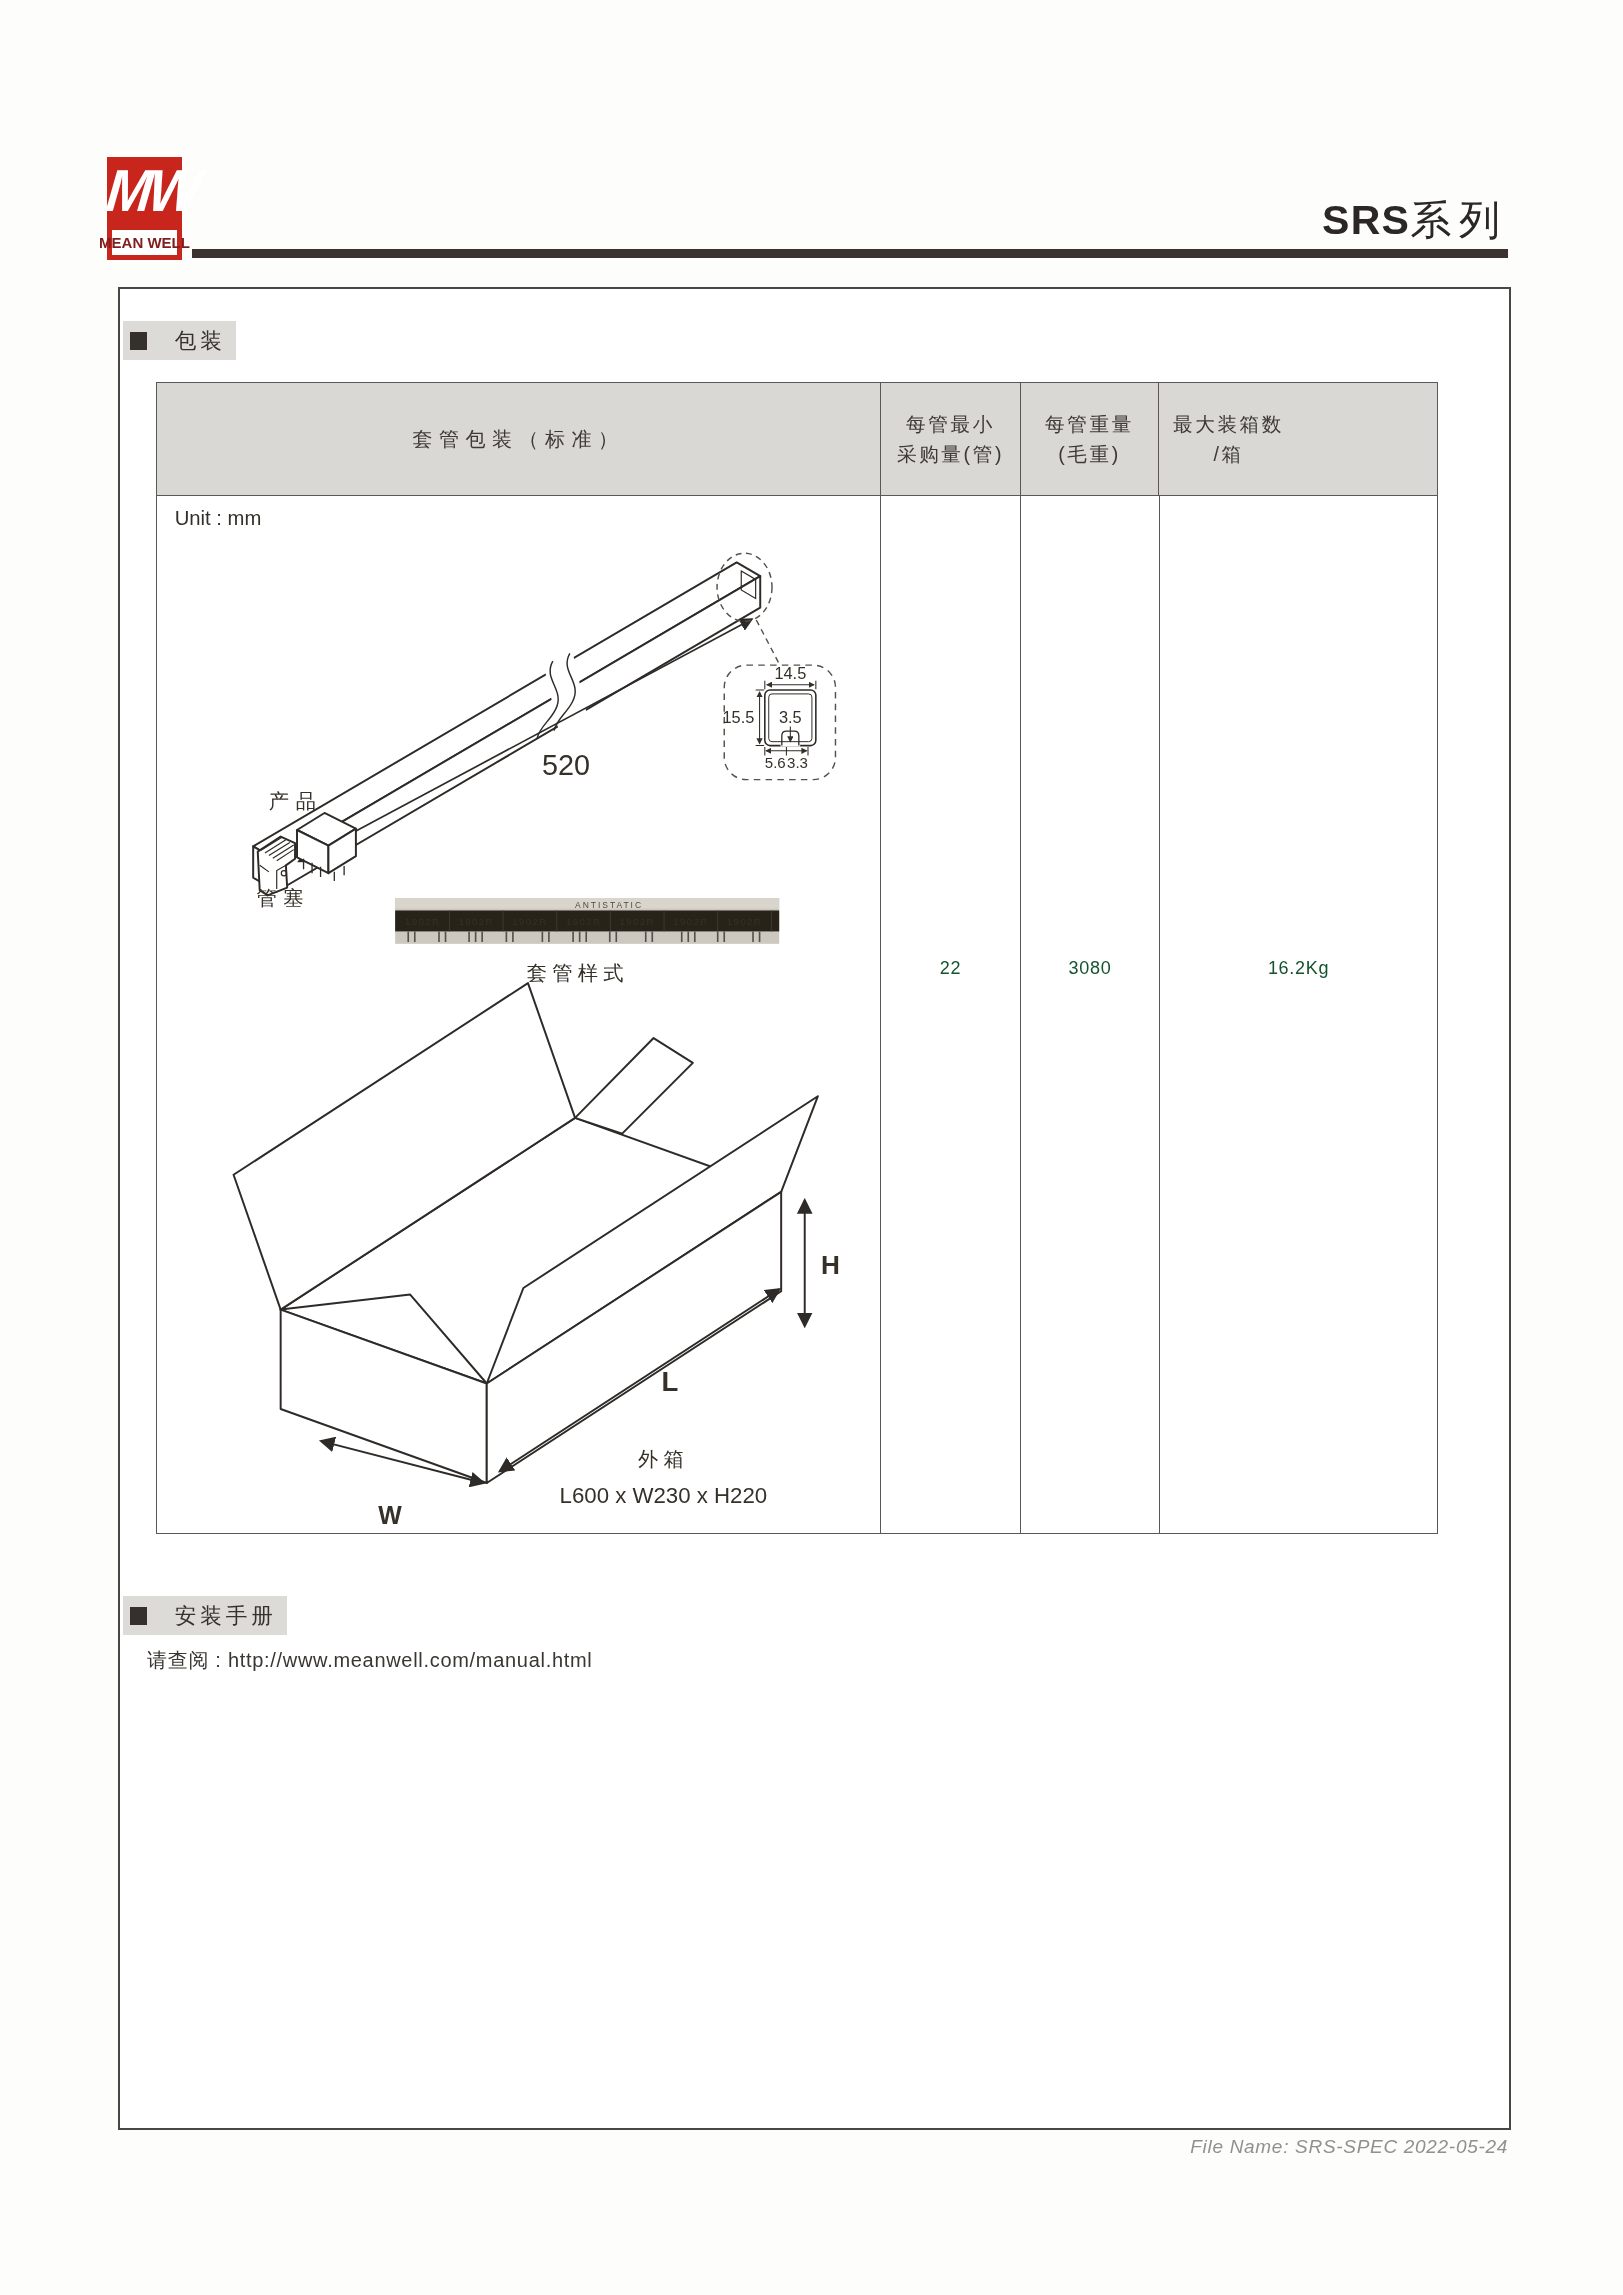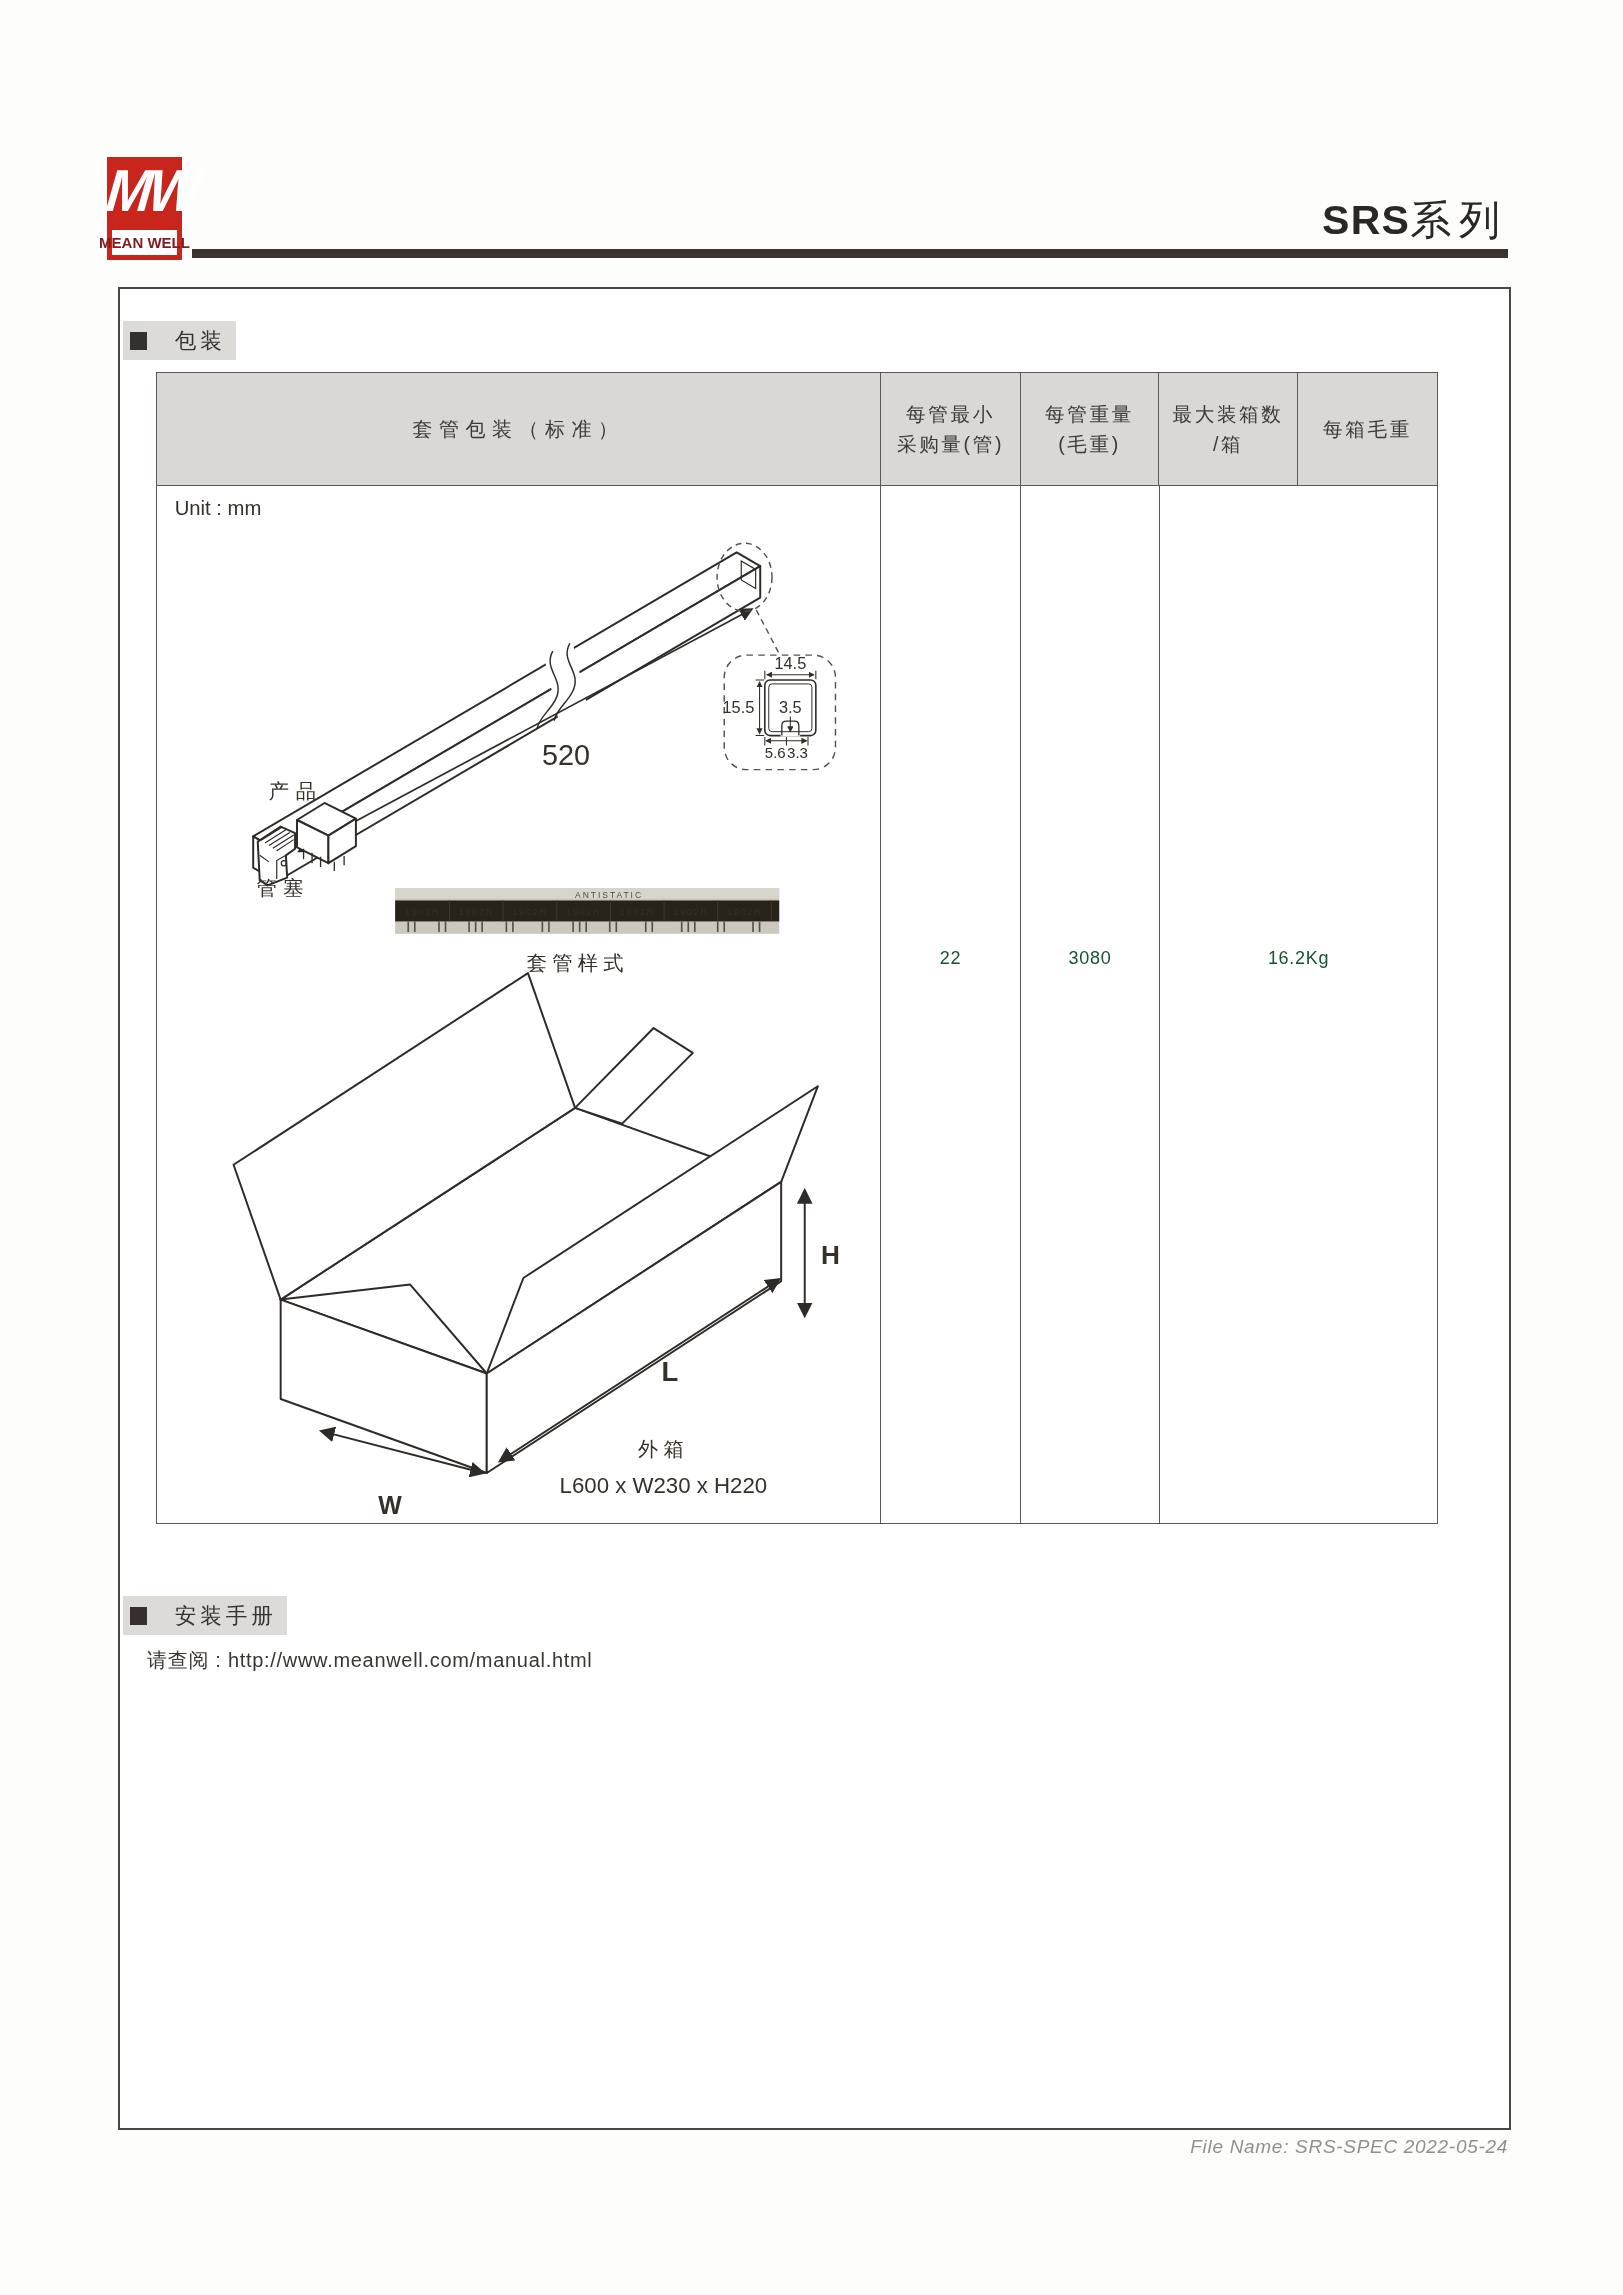--- a/index.html
+++ b/index.html
@@ -23,21 +23,21 @@
   .content-box{left:118px;top:287px;width:1393px;height:1843px;border:2px solid #4a4644;
                box-sizing:border-box;background:#ffffff;}
   .sec-head{display:inline-flex;align-items:center;gap:10.5px;background:#dcdbd7;
             padding:5.2px 10.5px 5.2px 6.5px;}
   .sec-head .sq{width:17.7px;height:17.7px;background:#36302d;}
   .sec-head .lbl{font-size:21.6px;letter-spacing:3.9px;color:#36312e;white-space:nowrap;margin-left:17px;}
   .sec-pack{left:123px;top:321px;}
   .sec-manual{left:123px;top:1596px;}
   .manual-line{left:147px;top:1647px;font-size:20px;color:#3a3631;letter-spacing:0.7px;white-space:nowrap;}
   
-  .pkg-table{left:156px;top:372px;width:1282px;height:1152px;border:1.3px solid #5b5754;
+  .pkg-table{left:156px;top:382px;width:1282px;height:1152px;border:1.3px solid #5b5754;
              box-sizing:border-box;background:#ffffff;display:flex;flex-direction:column;}
   .t-head{display:flex;height:113px;background:#d9d8d5;border-bottom:1.3px solid #5b5754;box-sizing:border-box;}
   .t-body{display:flex;flex:1;}
   .tc{box-sizing:border-box;border-right:1.3px solid #5b5754;}
   .tc:last-child{border-right:none;}
   .c1{width:724px;}.c2{width:140px;}.c3{width:138px;}.c4{width:139px;}.c5{flex:1;}
   .th-cell{display:flex;flex-direction:column;align-items:center;justify-content:center;
            font-size:19.6px;line-height:30px;color:#3d3936;letter-spacing:2.6px;text-align:center;}
   .th-main{font-size:20px;letter-spacing:6.5px;}
   .val-cell{display:flex;justify-content:center;align-items:flex-start;padding-top:462px;
@@ -81,23 +81,20 @@
         <span>每管最小</span>
         <span>采购量(管)</span>
       </div>
       <div class="tc c3 th-cell">
         <span>每管重量</span>
         <span>(毛重)</span>
       </div>
       <div class="tc c4 th-cell">
         <span>最大装箱数</span>
         <span>/箱</span>
-      </div>
-      <div class="tc c5 th-cell">
-        <span>每箱毛重</span>
       </div>
     </div>
     <div class="t-body">
       <div class="tc c1 fig-cell">
 
         <svg class="fig-svg" width="721" height="1037" viewBox="241 742 1102 1584">
           <defs>
             <marker id="ah" viewBox="0 0 10 10" refX="8.5" refY="5" markerWidth="8" markerHeight="8" orient="auto-start-reverse">
                 <path d="M0,0 L10,5 L0,10 z" fill="#2e2a27"></path>
               </marker>

